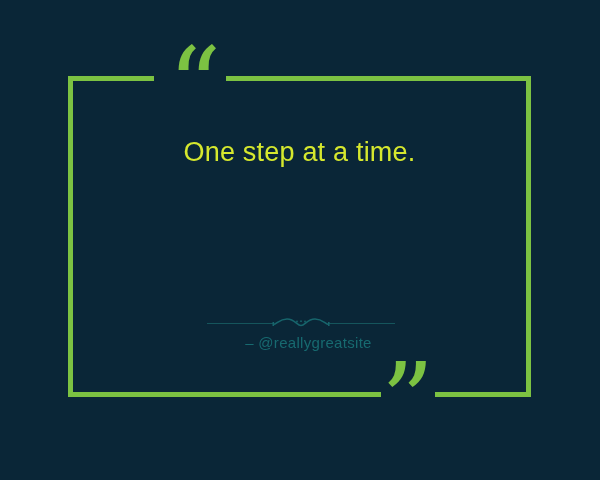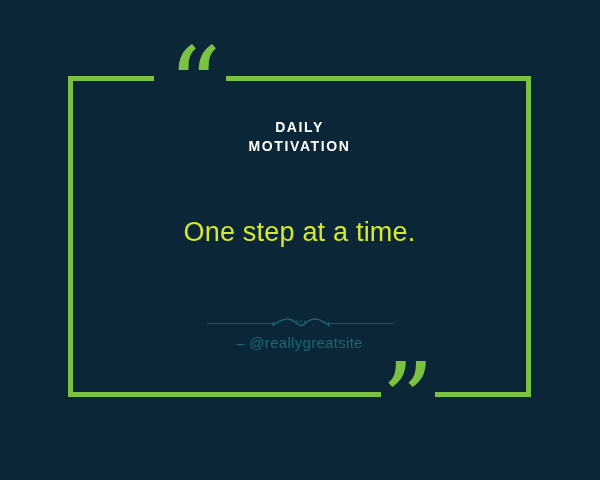--- a/index.html
+++ b/index.html
@@ -137,20 +137,21 @@
 
   .handle {
     position: absolute;
     left: 0;
     top: 258px;
     width: 463px;
     text-align: center;
     color: #176a70;
     font-size: 15px;
     letter-spacing: 0.3px;
+    padding-left: 9px;
   }
 </style>
 </head>
 <body>
 
 <div class="poster">
 
   <div class="frame">
     <div class="frame-line frame-left"></div>
     <div class="frame-line frame-right"></div>
@@ -158,24 +159,20 @@
     <div class="frame-line frame-top-b"></div>
     <div class="frame-line frame-bottom-a"></div>
     <div class="frame-line frame-bottom-b"></div>
   </div>
 
   <div class="quote-mark quote-open">“</div>
   <div class="quote-mark quote-close">”</div>
 
   <div class="content">
 
-    <div class="eyebrow">
-      <div>DAILY</div>
-      <div>MOTIVATION</div>
-    </div>
 
     <div class="quote-text">
       <div>One step at a time.</div>
     </div>
 
     <div class="divider">
       <svg width="188" height="14" viewBox="0 0 188 14" xmlns="http://www.w3.org/2000/svg">
         <line x1="0" y1="7.5" x2="66" y2="7.5" stroke="#15555c" stroke-width="1"></line>
         <line x1="122" y1="7.5" x2="188" y2="7.5" stroke="#15555c" stroke-width="1"></line>
         <path d="M66 8.5 C 70 8.5, 72 3, 80 3 C 88 3, 90 9.5, 94 9.5 C 98 9.5, 100 3, 108 3 C 116 3, 118 8.5, 122 8.5" fill="none" stroke="#17656c" stroke-width="1.6"></path>

